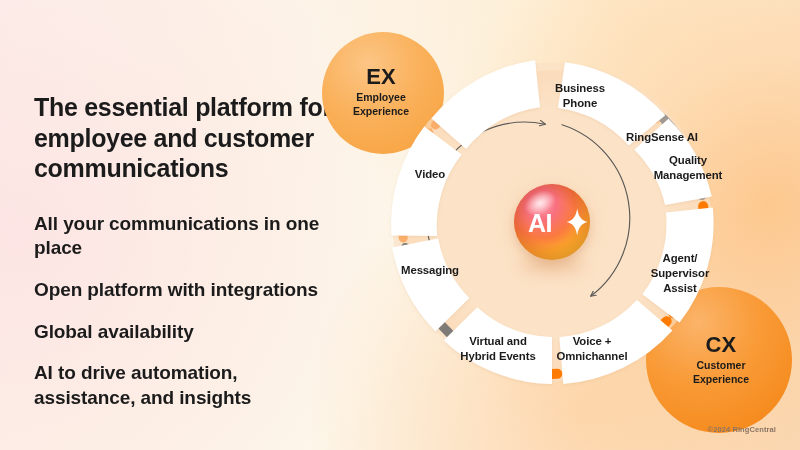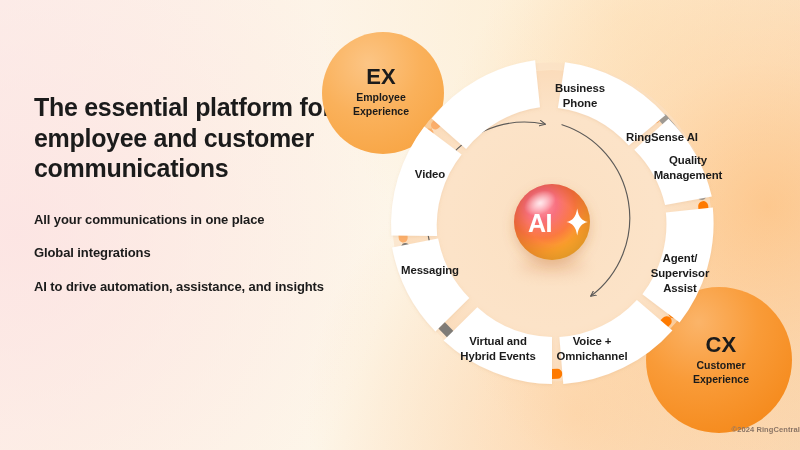--- a/index.html
+++ b/index.html
@@ -19,21 +19,21 @@
   }
 
   
   .left{position:absolute;left:34px;top:92px;width:320px;}
   .headline{
     font-size:25px;line-height:1.22;font-weight:700;color:#1B1B1B;
     letter-spacing:-.3px;margin:0 0 28px 0;
   }
   .bullets{list-style:none;margin:0;padding:0;}
   .bullets li{
-    font-size:13px;line-height:1.30;color:#1B1B1B;font-weight:600;
+    font-size:19px;line-height:1.30;color:#1B1B1B;font-weight:600;
     margin-bottom:17px;letter-spacing:-.1px;max-width:300px;
   }
   .bullets li:last-child{margin-bottom:4px;}
 
   
   #wheel{position:absolute;left:300px;top:0;width:500px;height:450px;}
   #wheel svg{display:block;width:500px;height:450px;}
 
   .petal-label{
     font-family:"Liberation Sans","DejaVu Sans",sans-serif;
@@ -45,34 +45,35 @@
   }
   .badge-sub{
     font-family:"Liberation Sans","DejaVu Sans",sans-serif;
     font-size:10.5px;font-weight:700;fill:#1B1B1B;
   }
   .orb-text{
     font-family:"Liberation Sans","DejaVu Sans",sans-serif;
     font-size:25px;font-weight:700;fill:#FFFFFF;letter-spacing:-.5px;
   }
   .copyright{
-    position:absolute;right:0;bottom:16px;
+    position:absolute;right:24px;bottom:16px;
     font-size:7.5px;font-weight:600;color:#8A7465;letter-spacing:.1px;
   }
 </style>
 </head>
 <body>
 
 <div id="slide">
 
   <div class="left">
     <h1 class="headline">The essential platform for employee and customer communications</h1>
     <ul class="bullets">
       <li>All your communications in one place</li>
-      <li>Global integrations</li>
+      <li>Open platform with integrations</li>
+      <li>Global availability</li>
       <li>AI to drive automation, assistance, and insights</li>
     </ul>
   </div>
 
   <div id="wheel">
   <svg viewBox="0 0 500 450" xmlns="http://www.w3.org/2000/svg">
     <defs>
       <radialGradient id="gEX" cx="38%" cy="26%" r="78%">
         <stop offset="0%" stop-color="#FCC585"></stop>
         <stop offset="55%" stop-color="#FAB15B"></stop>

